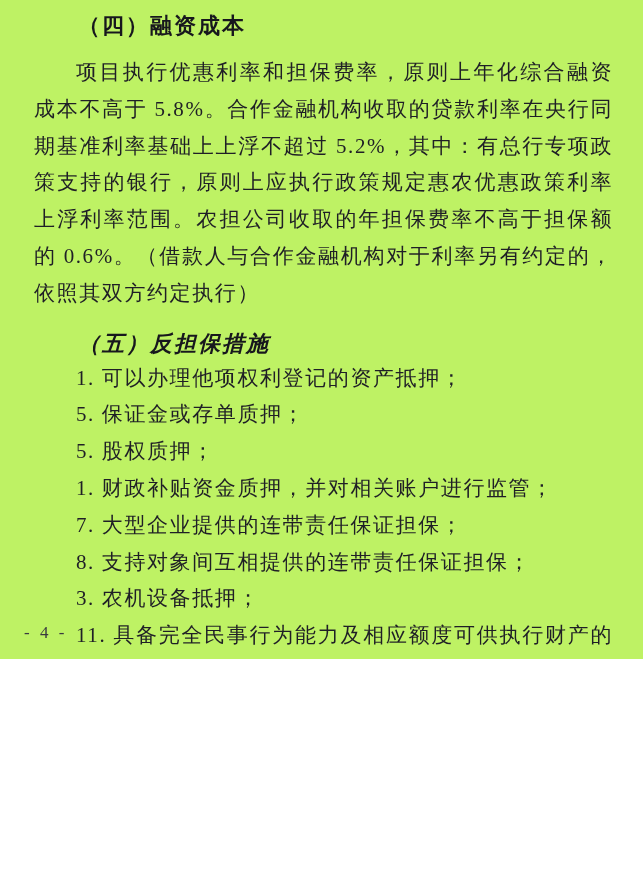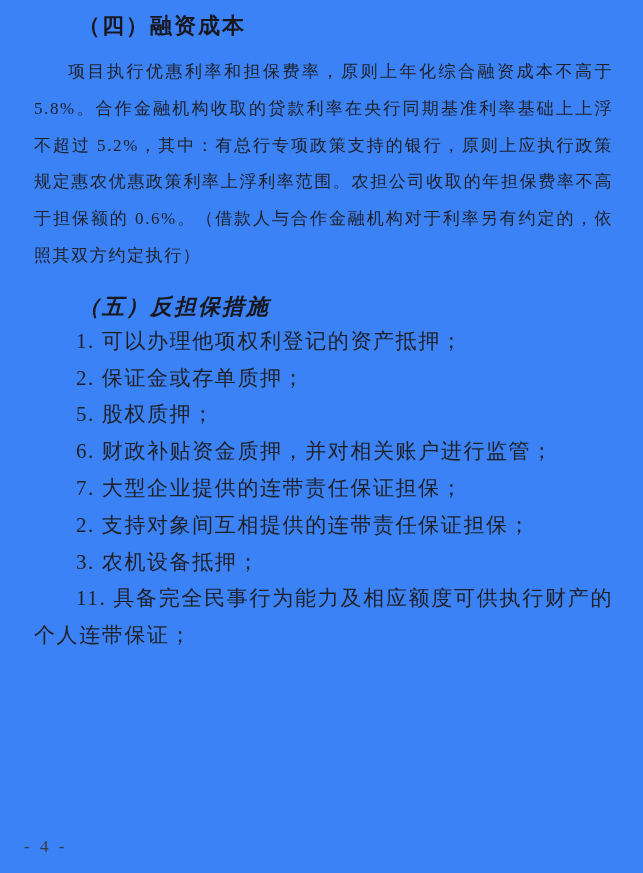--- a/index.html
+++ b/index.html
@@ -4,23 +4,23 @@
 <style>
   * { box-sizing: border-box; }
   html, body {
     margin: 0;
     padding: 0;
     background: #ffffff;
   }
   .page {
     position: relative;
     width: 643px;
-    height: 873px;
+    height: 659px;
     margin: 0 auto;
-    background: #3b82f6;
+    background: #bef264;
     color: #1f1f26;
     font-family: "Liberation Serif", "DejaVu Serif", serif;
     overflow: hidden;
   }
   .content {
     padding: 10px 30px 0 34px;
   }
   .section-heading {
     margin: 0;
     font-size: 22px;
@@ -29,21 +29,21 @@
     letter-spacing: 2px;
     text-indent: 2em;
     color: #17171d;
   }
   .section-heading.second {
     margin-top: 16px;
     font-style: italic;
   }
   .body-para {
     margin: 12px 0 8px 0;
-    font-size: 17px;
+    font-size: 21px;
     line-height: 36.8px;
     letter-spacing: 1.6px;
     text-align: justify;
     text-indent: 2em;
   }
   .list-item {
     margin: 0;
     font-size: 21px;
     line-height: 36.8px;
     letter-spacing: 1.6px;
@@ -69,25 +69,25 @@
   <div class="content">
 
     <h2 class="section-heading">（四）融资成本</h2>
 
     <p class="body-para">项目执行优惠利率和担保费率，原则上年化综合融资成本不高于 5.8%。合作金融机构收取的贷款利率在央行同期基准利率基础上上浮不超过 5.2%，其中：有总行专项政策支持的银行，原则上应执行政策规定惠农优惠政策利率上浮利率范围。农担公司收取的年担保费率不高于担保额的 0.6%。（借款人与合作金融机构对于利率另有约定的，依照其双方约定执行）</p>
 
     <h2 class="section-heading second">（五）反担保措施</h2>
 
     <div class="list-block">
       <p class="list-item">1. 可以办理他项权利登记的资产抵押；</p>
-      <p class="list-item">2. 保证金或存单质押；</p>
+      <p class="list-item">5. 保证金或存单质押；</p>
       <p class="list-item">5. 股权质押；</p>
-      <p class="list-item">6. 财政补贴资金质押，并对相关账户进行监管；</p>
+      <p class="list-item">1. 财政补贴资金质押，并对相关账户进行监管；</p>
       <p class="list-item">7. 大型企业提供的连带责任保证担保；</p>
-      <p class="list-item">2. 支持对象间互相提供的连带责任保证担保；</p>
+      <p class="list-item">8. 支持对象间互相提供的连带责任保证担保；</p>
       <p class="list-item">3. 农机设备抵押；</p>
       <p class="list-item">11. 具备完全民事行为能力及相应额度可供执行财产的个人连带保证；</p>
     </div>
 
   </div>
 
   <div class="page-number">- 4 -</div>
 </div>
 
 </body></html>

